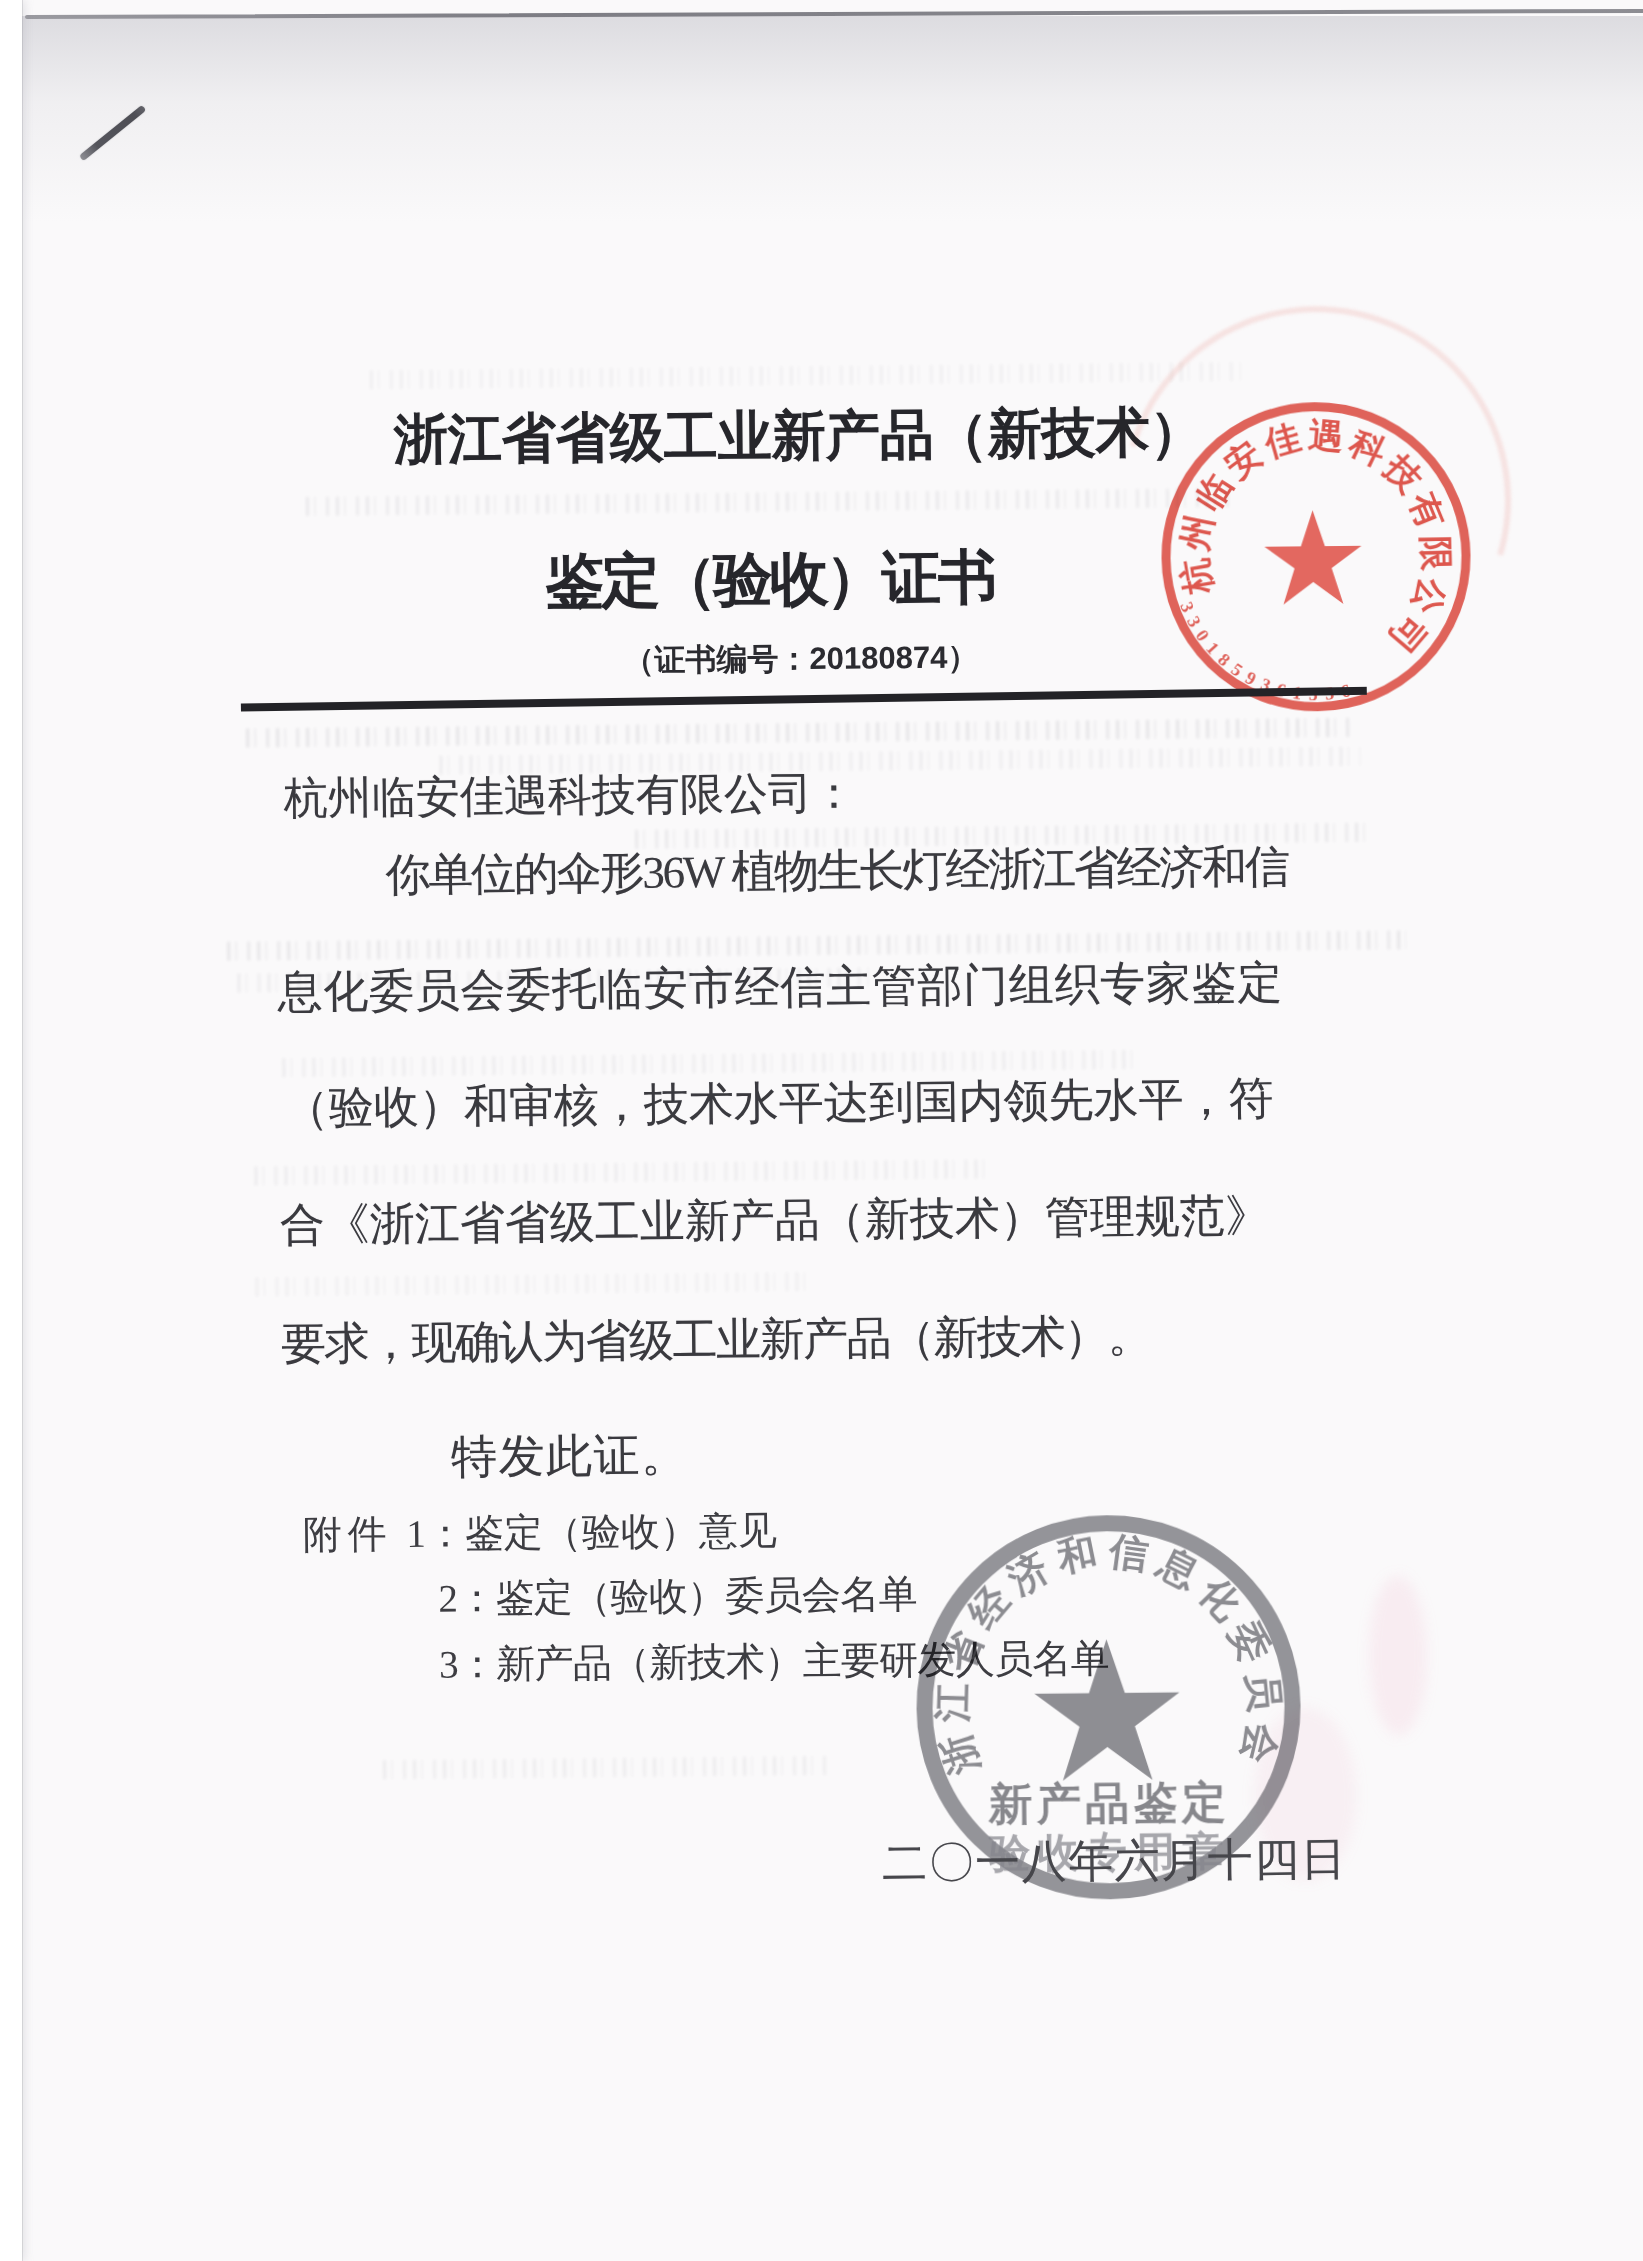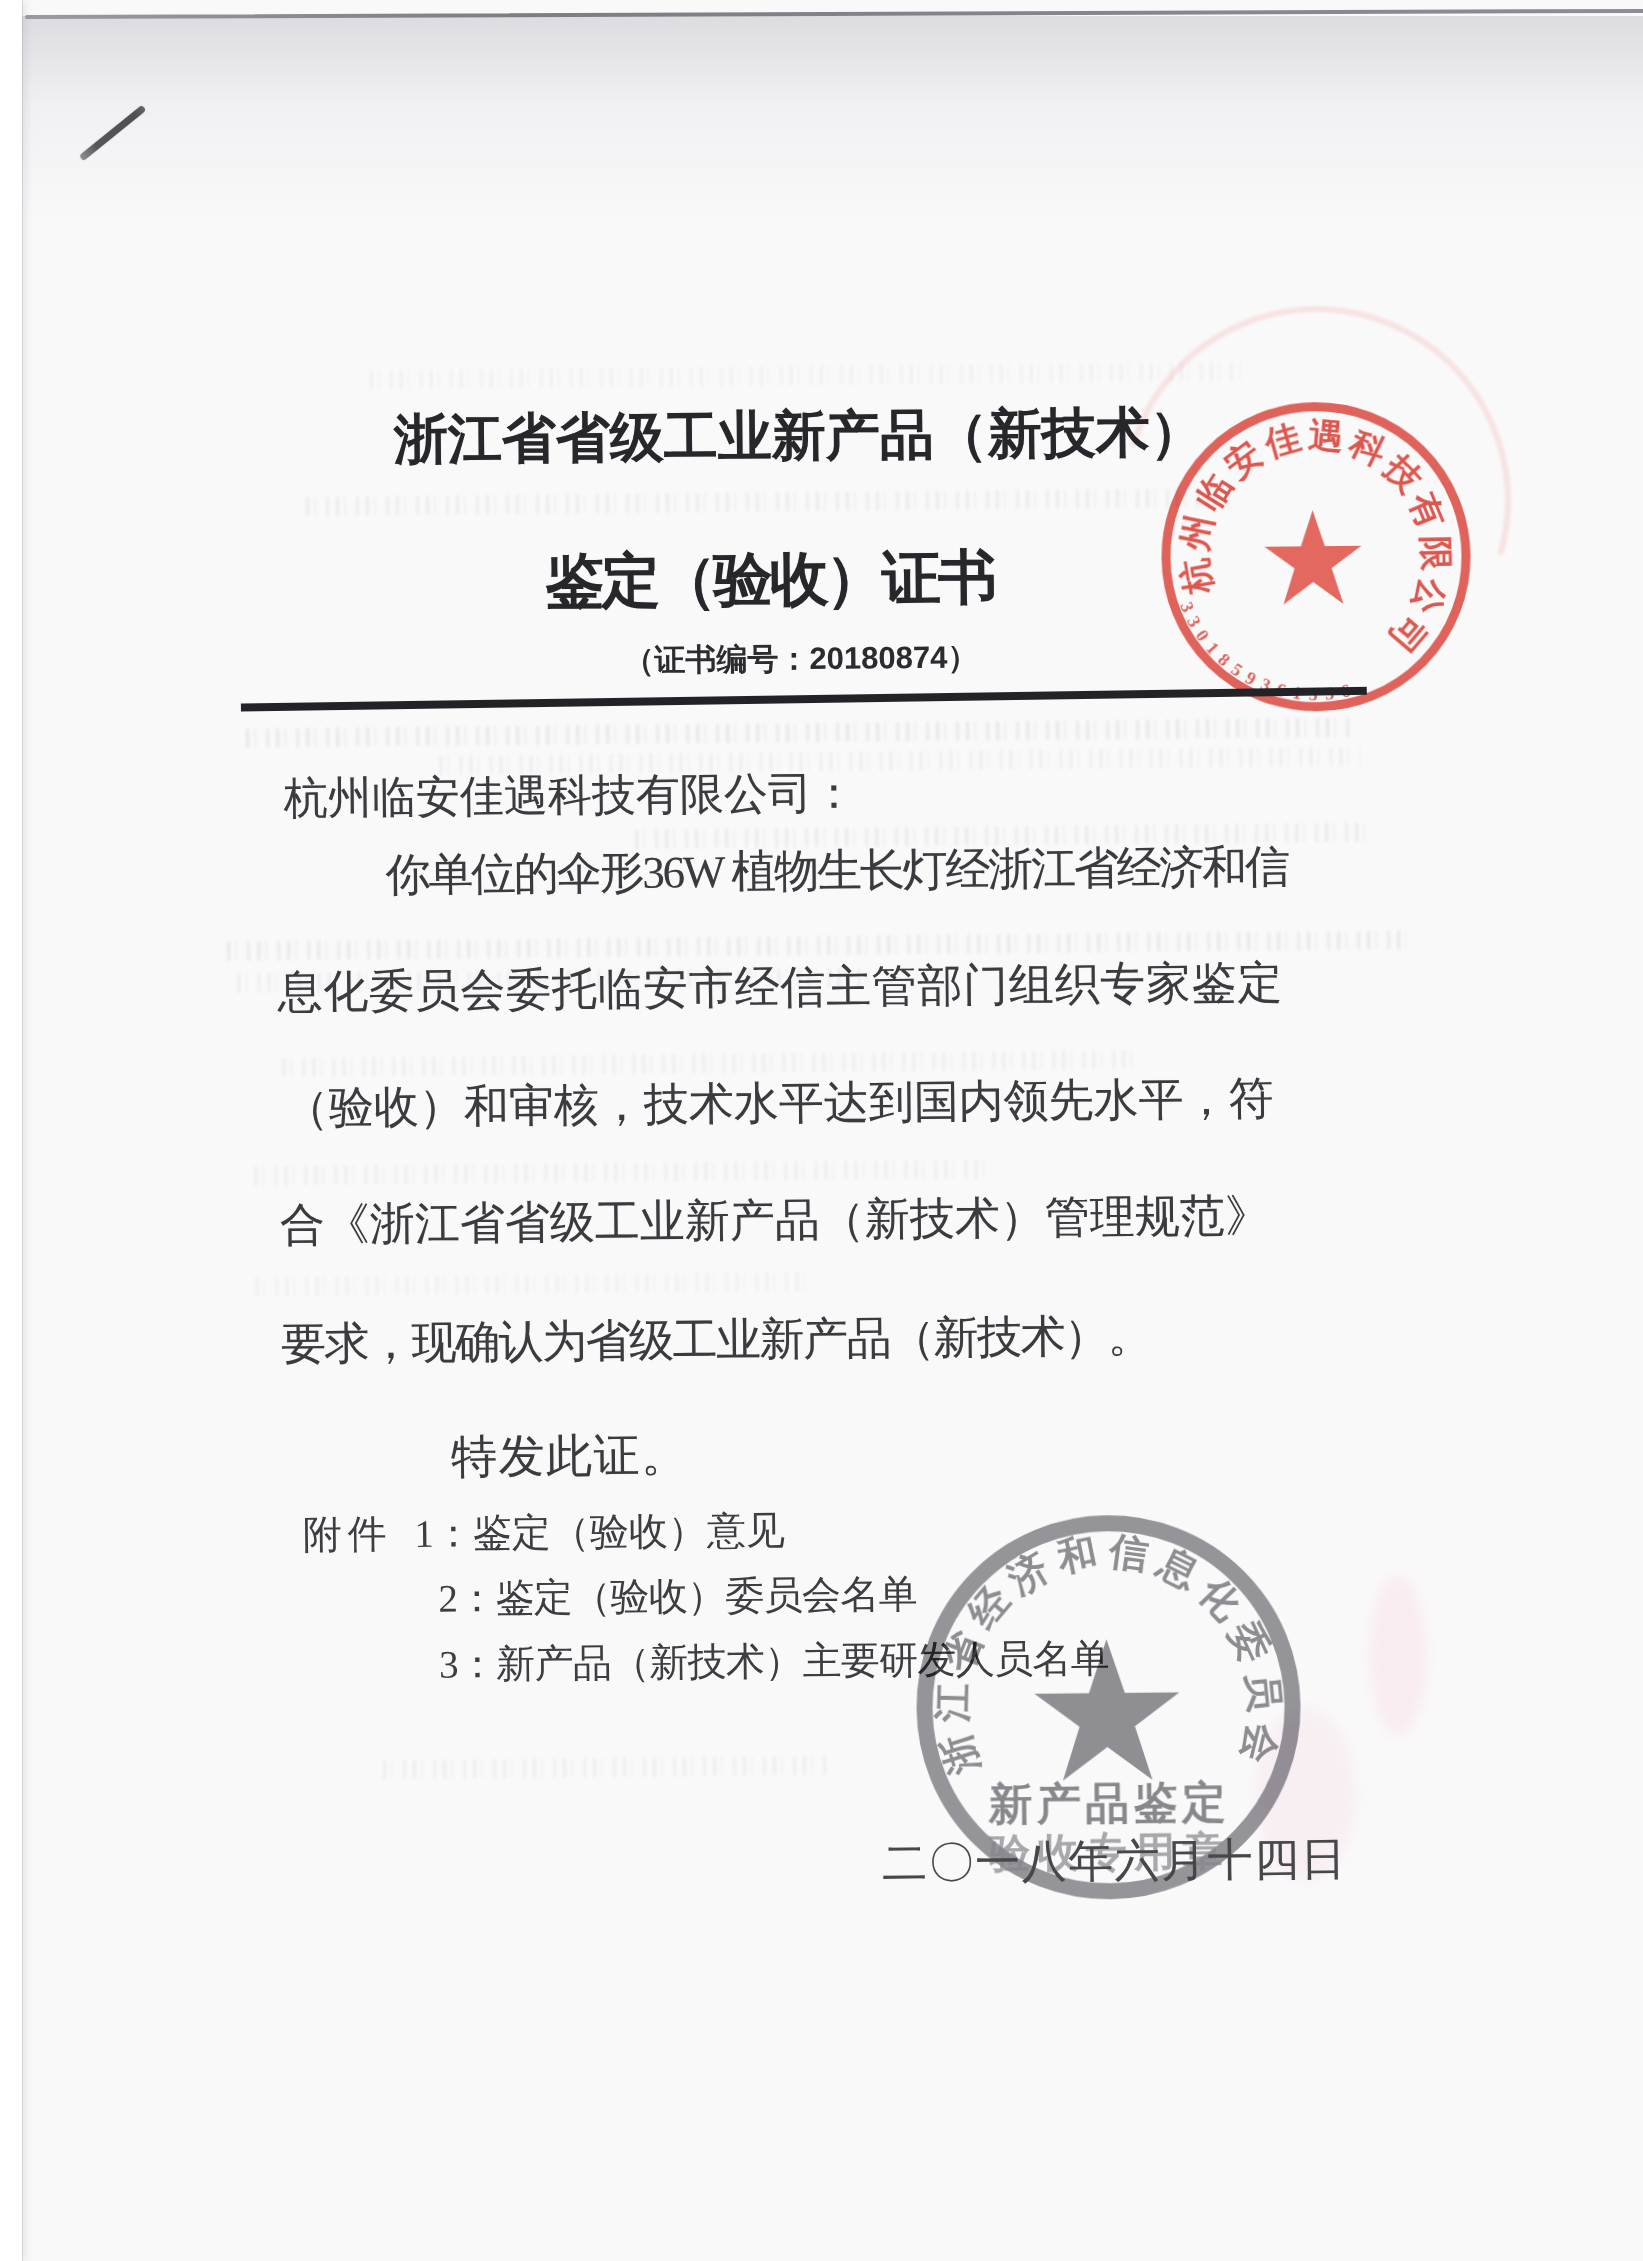--- a/index.html
+++ b/index.html
@@ -42,21 +42,21 @@
     text-shadow:0 0 0.7px rgba(55,55,62,.35);}
   .salutation{left:287px;top:772px;font-size:44px;}
   .lineB{left:388px;top:849px;letter-spacing:-2.2px;}
   .lineC{left:279px;top:965px;letter-spacing:0.7px;}
   .lineD{left:284px;top:1081px;letter-spacing:0;}
   .lineE{left:279px;top:1198px;letter-spacing:0;}
   .lineF{left:279px;top:1317px;letter-spacing:-1.5px;}
   .closing{left:448px;top:1431px;font-size:46px;letter-spacing:1.5px;}
   .attach{font-size:39px;color:#3d3d42;white-space:nowrap;}
   .attach-row1{left:299px;top:1503px;display:flex;}
-  .attach-label{letter-spacing:5.8px;margin-right:22px;}
+  .attach-label{letter-spacing:5.8px;margin-right:14px;}
   .attach-row2{left:434px;top:1568px;letter-spacing:-0.7px;}
   .attach-row3{left:434px;top:1634px;letter-spacing:-0.7px;}
   .date{left:875px;top:1834px;font-size:45px;letter-spacing:1.5px;color:#46464b;z-index:6;
     white-space:nowrap;text-shadow:0 0 0.7px rgba(60,60,66,.35);}
   
   .seal{position:absolute;mix-blend-mode:multiply;}
   .seal-red{left:1147px;top:387px;width:348px;height:348px;filter:blur(0.3px);z-index:4;}
   .seal-red .ring{position:absolute;left:19.6px;top:19.6px;width:309px;height:309px;border-radius:50%;
     border:9.4px solid #dd574e;box-sizing:border-box;opacity:.93;}
   .ghost-ring{position:absolute;left:-19px;top:-76px;width:377px;height:377px;border-radius:50%;

